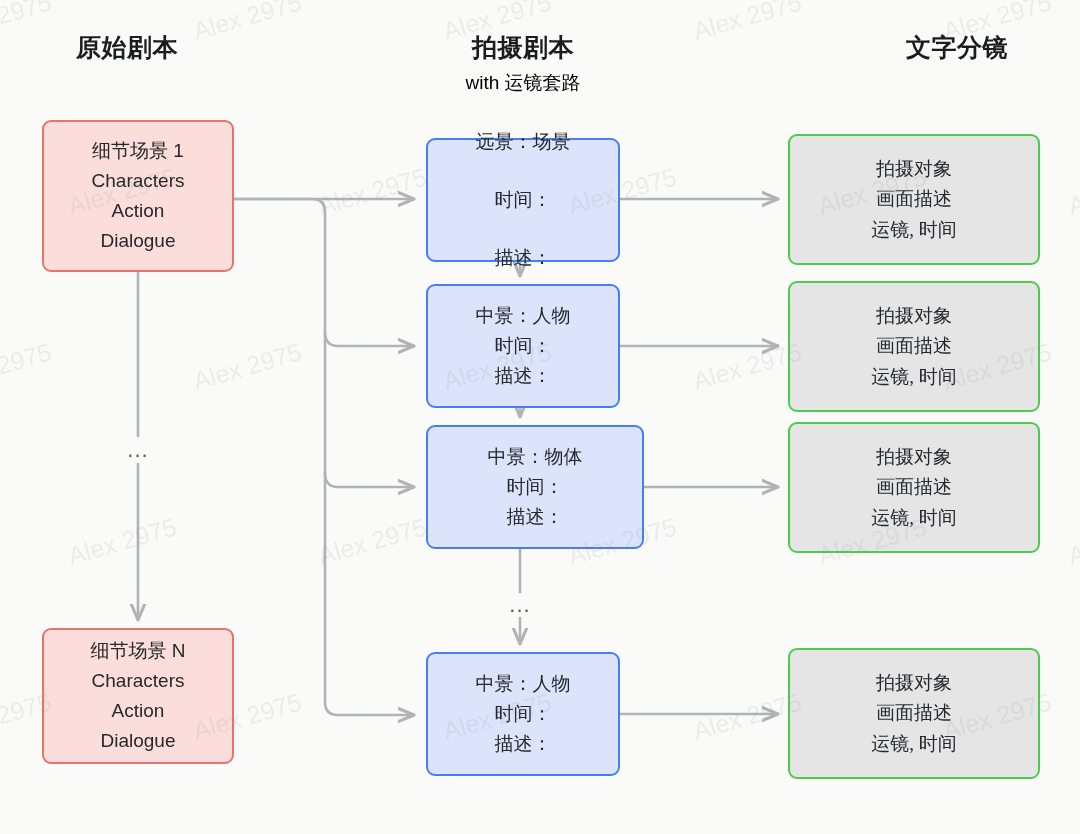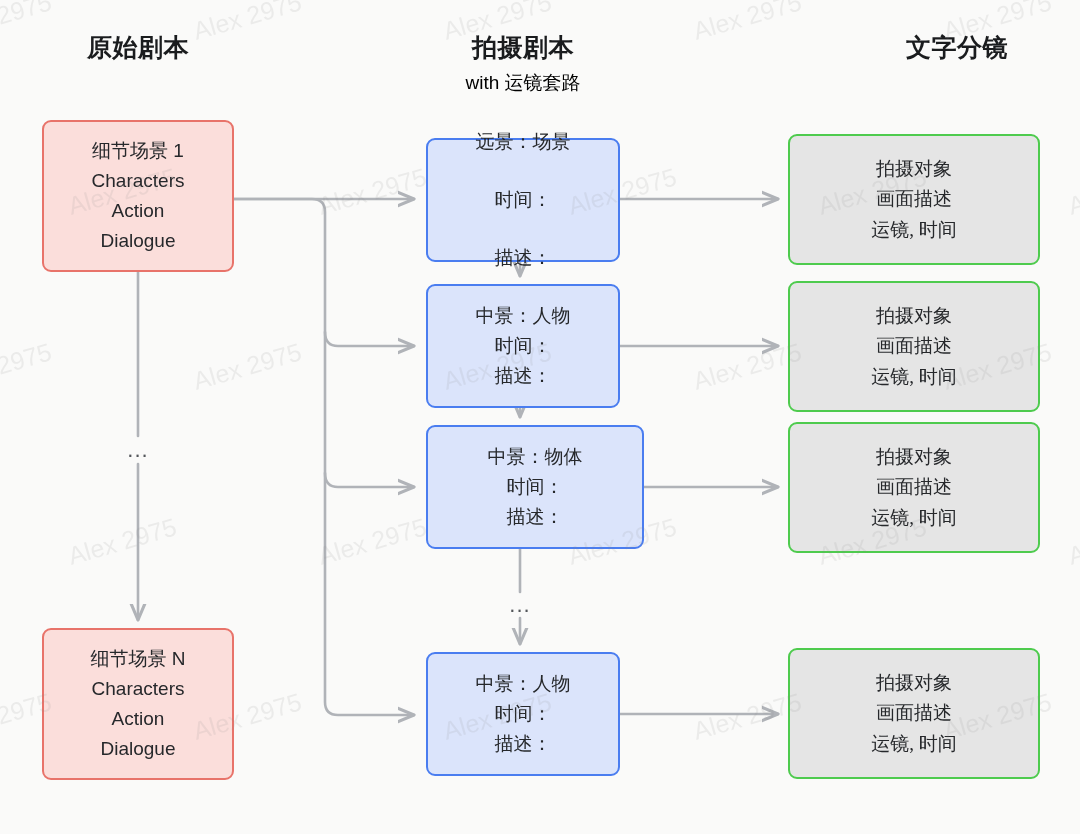--- a/index.html
+++ b/index.html
@@ -143,39 +143,39 @@
       <path d="M 520 549 L 520 592"></path>
       <path d="M 520 618 L 520 644" marker-end="url(#ah)"></path>
 
       <path d="M 620 199 L 778 199" marker-end="url(#ah)"></path>
       <path d="M 620 346 L 778 346" marker-end="url(#ah)"></path>
       <path d="M 620 487 L 778 487" marker-end="url(#ah)"></path>
       <path d="M 620 714 L 778 714" marker-end="url(#ah)"></path>
     </g>
   </svg>
 
-  <div class="col-head" style="left:138px; top:32px;">
+  <div class="col-head" style="left:127px; top:32px;">
     <div class="title">原始剧本</div>
   </div>
   <div class="col-head" style="left:523px; top:32px;">
     <div class="title">拍摄剧本</div>
     <div class="subtitle">with 运镜套路</div>
   </div>
   <div class="col-head" style="left:957px; top:32px;">
     <div class="title">文字分镜</div>
   </div>
 
   <div id="nodes-layer">
       <div class="node pink" style="left: 42px; top: 120px; width: 192px; height: 152px;">
         <span class="line">细节场景 1</span>
         <span class="line">Characters</span>
         <span class="line">Action</span>
         <span class="line">Dialogue</span>
       </div>
-      <div class="node pink" style="left: 42px; top: 628px; width: 192px; height: 152px;">
+      <div class="node pink" style="left: 42px; top: 628px; width: 192px; height: 136px;">
         <span class="line">细节场景 N</span>
         <span class="line">Characters</span>
         <span class="line">Action</span>
         <span class="line">Dialogue</span>
       </div>
       <div class="node blue" style="left: 426px; top: 138px; width: 194px; height: 124px; gap: 28px;">
         <span class="line">远景：场景</span>
         <span class="line">时间：</span>
         <span class="line">描述：</span>
       </div>

